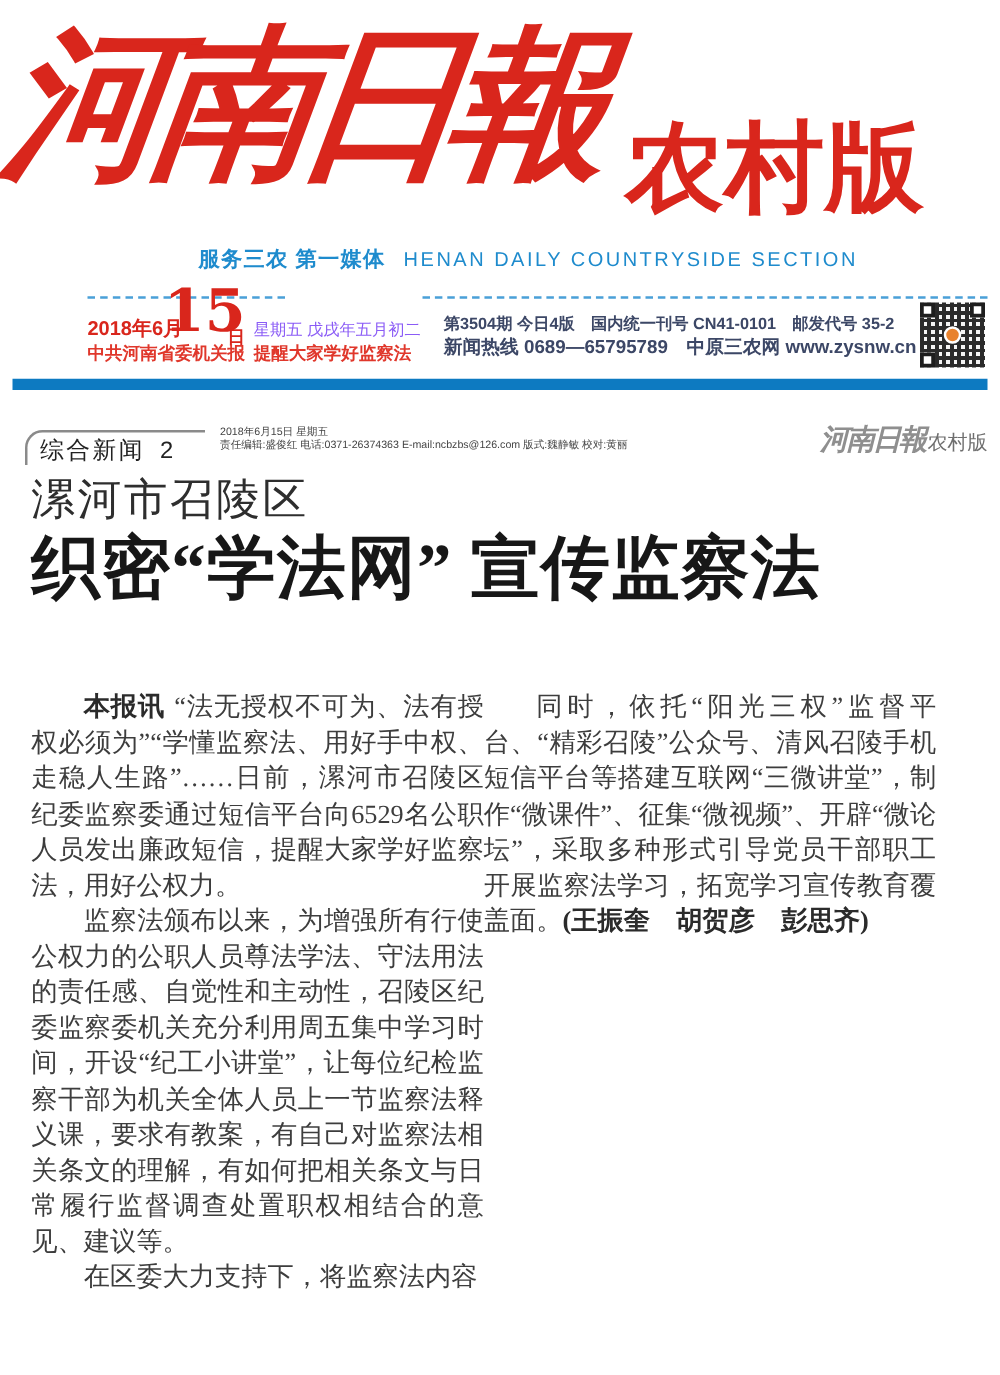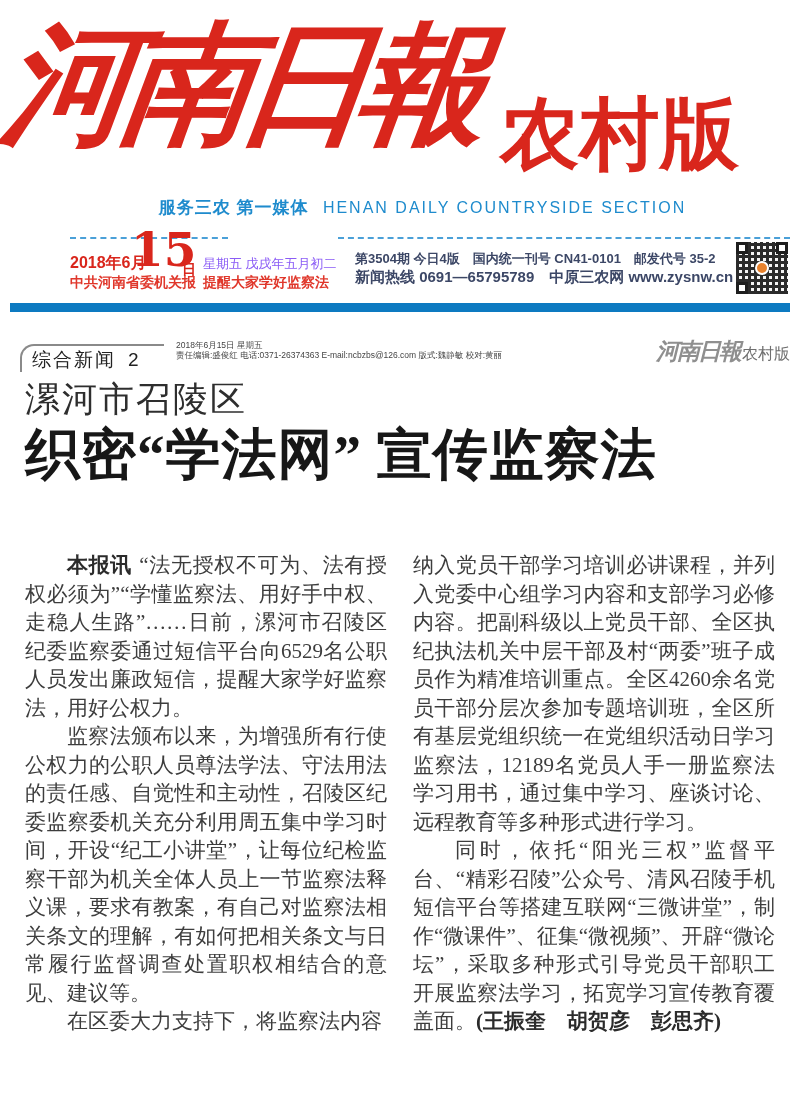--- a/index.html
+++ b/index.html
@@ -50,21 +50,21 @@
         font-family:"DejaVu Serif",serif;letter-spacing:-2px;}
   .header-brand .suf{font-size:16px;color:#6f6f6f;margin-left:2px;}
 
   
   .kicker{position:absolute;left:25px;top:376px;font-size:35px;color:#2e2e2e;
         letter-spacing:2px;font-weight:500;white-space:nowrap;}
   .headline{position:absolute;left:25px;top:418px;font-size:55px;font-weight:900;color:#171717;
         font-family:"Liberation Serif",serif;letter-spacing:1px;white-space:nowrap;}
 
   
-  .body-cols{position:absolute;left:25px;top:551px;width:750px;display:flex;gap:26px;}
+  .body-cols{position:absolute;left:25px;top:551px;width:750px;display:flex;}
   .col{width:362px;}
   .col p{margin:0;text-indent:2em;font-size:21px;line-height:28.5px;color:#3d3d3d;
         text-align:justify;font-family:"Liberation Serif",serif;}
   .col p.cont{text-indent:0;}
   .lead-label{font-weight:bold;color:#2b2b2b;margin-right:0.35em;}
   .byline{font-weight:bold;color:#2b2b2b;}
 </style>
 </head>
 <body>
 
@@ -81,21 +81,21 @@
   <div class="dotted-left"></div>
   <div class="dotted-right"></div>
 
   <div class="date-prefix">2018年6月</div>
   <div class="day-num">15</div>
   <div class="day-suffix">日</div>
   <div class="weekday">星期五 戊戌年五月初二</div>
   <div class="org-left">中共河南省委机关报</div>
   <div class="org-right">提醒大家学好监察法</div>
   <div class="issue-line">第3504期  今日4版　国内统一刊号 CN41-0101　邮发代号 35-2</div>
-  <div class="hotline-line">新闻热线 0691—65795789　中原三农网 www.zysnw.cn</div>
+  <div class="hotline-line">新闻热线 0689—65795789　中原三农网 www.zysnw.cn</div>
 
   <div class="qr">
     <span class="eye tl"></span>
     <span class="eye tr"></span>
     <span class="eye bl"></span>
     <span class="dot"></span>
   </div>
 
   <div class="blue-bar"></div>
 
@@ -114,18 +114,17 @@
   <div class="kicker">漯河市召陵区</div>
   <div class="headline">织密“学法网” 宣传监察法</div>
 
   <div class="body-cols">
     <div class="col">
       <p><span class="lead-label">本报讯</span><span>“法无授权不可为、法有授权必须为”“学懂监察法、用好手中权、走稳人生路”……日前，漯河市召陵区纪委监察委通过短信平台向6529名公职人员发出廉政短信，提醒大家学好监察法，用好公权力。</span></p>
       <p>监察法颁布以来，为增强所有行使公权力的公职人员尊法学法、守法用法的责任感、自觉性和主动性，召陵区纪委监察委机关充分利用周五集中学习时间，开设“纪工小讲堂”，让每位纪检监察干部为机关全体人员上一节监察法释义课，要求有教案，有自己对监察法相关条文的理解，有如何把相关条文与日常履行监督调查处置职权相结合的意见、建议等。</p>
       <p>在区委大力支持下，将监察法内容</p>
     </div>
     <div class="col">
-      <p class="cont">纳入党员干部学习培训必讲课程，并列入党委中心组学习内容和支部学习必修内容。把副科级以上党员干部、全区执纪执法机关中层干部及村“两委”班子成员作为精准培训重点。全区4260余名党员干部分层次参加专题培训班，全区所有基层党组织统一在党组织活动日学习监察法，12189名党员人手一册监察法学习用书，通过集中学习、座谈讨论、远程教育等多种形式进行学习。</p>
       <p><span>同时，依托“阳光三权”监督平台、“精彩召陵”公众号、清风召陵手机短信平台等搭建互联网“三微讲堂”，制作“微课件”、征集“微视频”、开辟“微论坛”，采取多种形式引导党员干部职工开展监察法学习，拓宽学习宣传教育覆盖面。</span><span class="byline">(王振奎　胡贺彦　彭思齐)</span></p>
     </div>
   </div>
 
 </div>
 
 </body></html>

